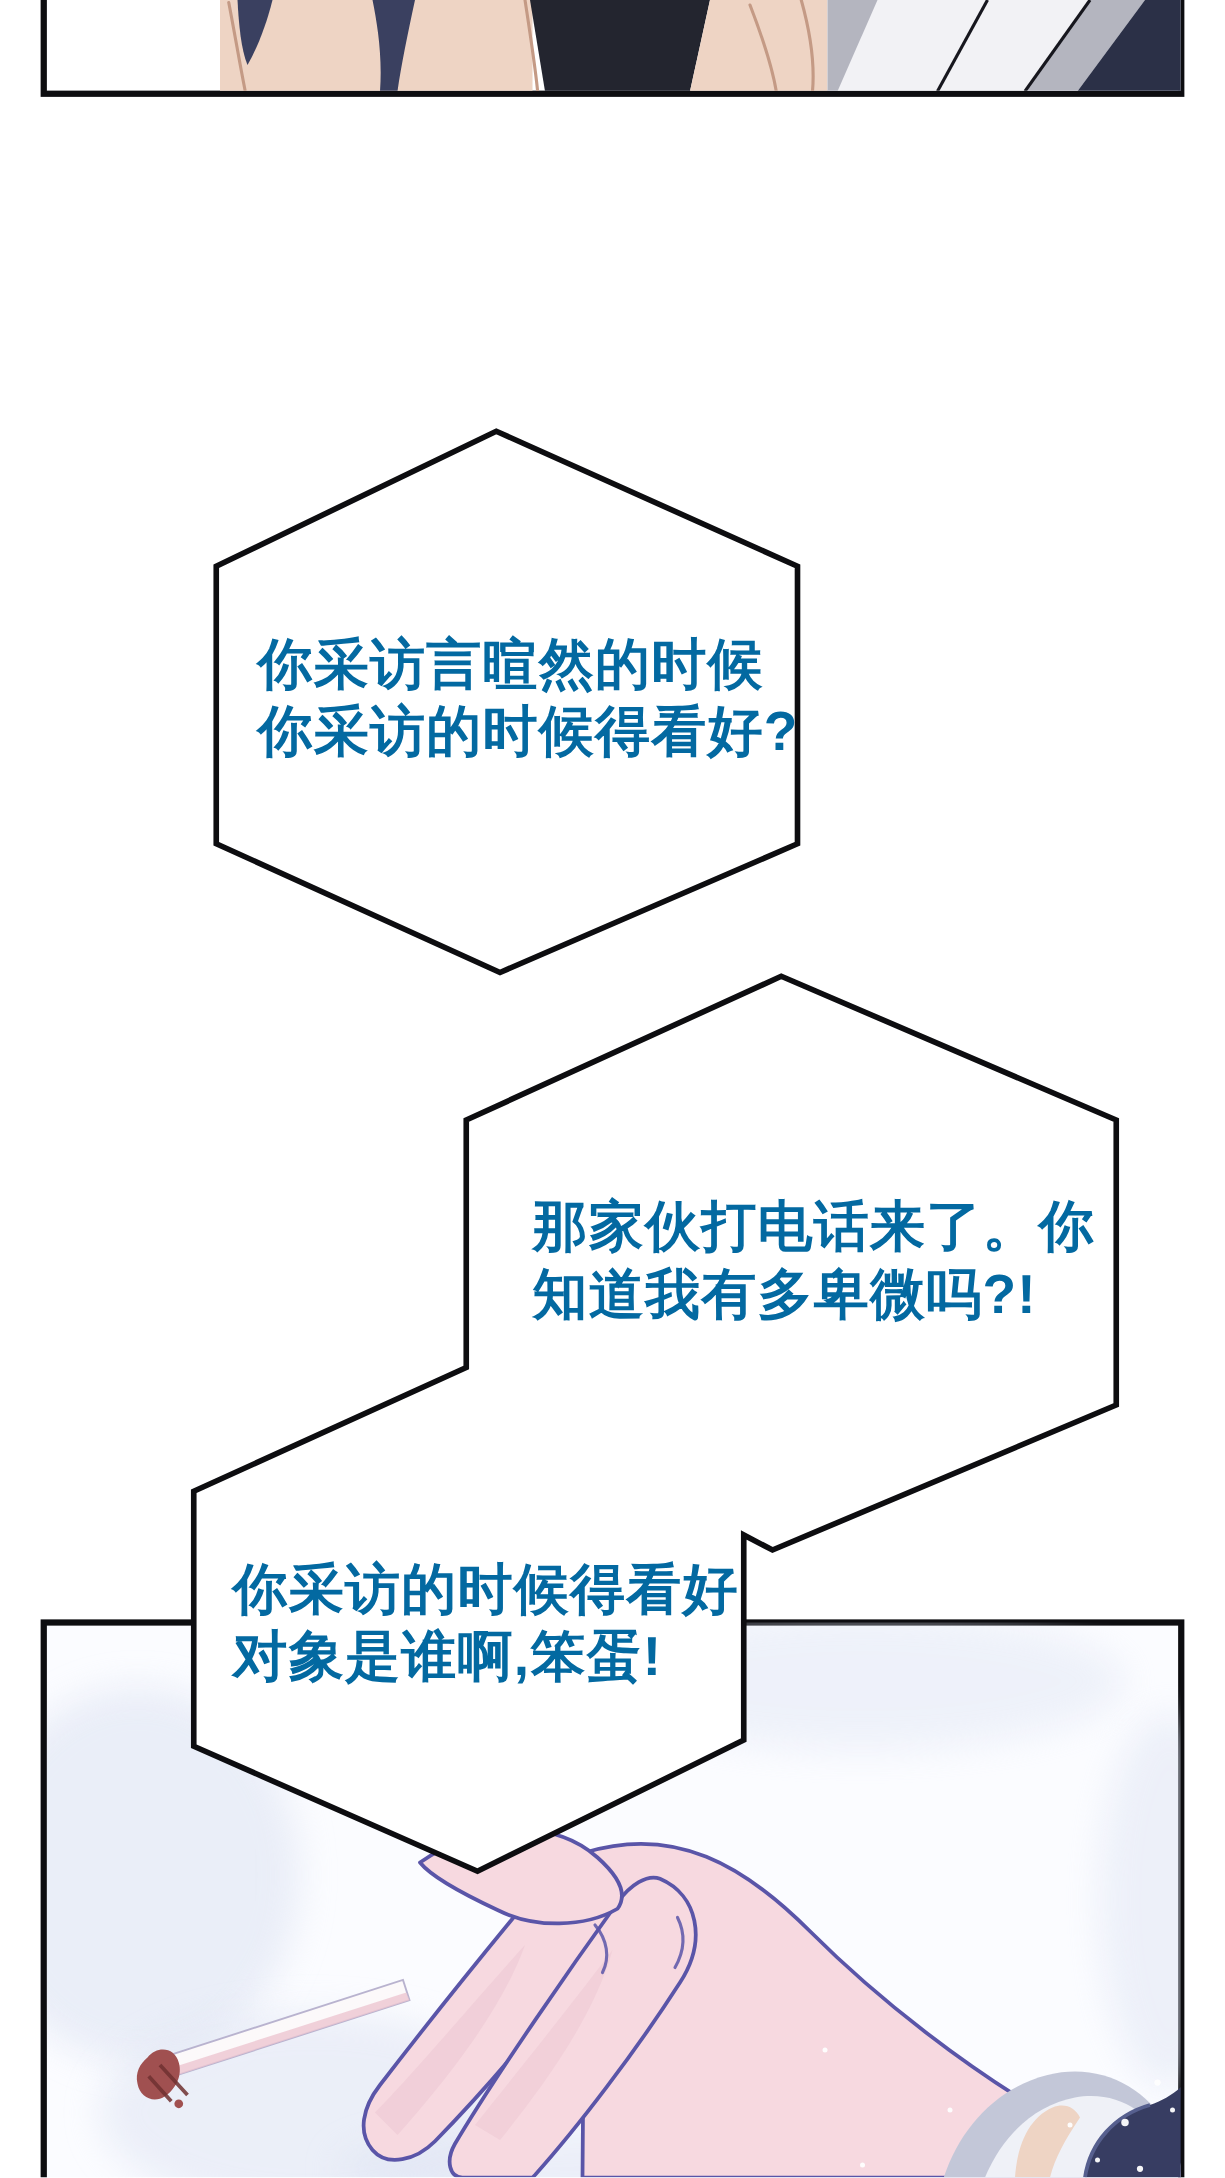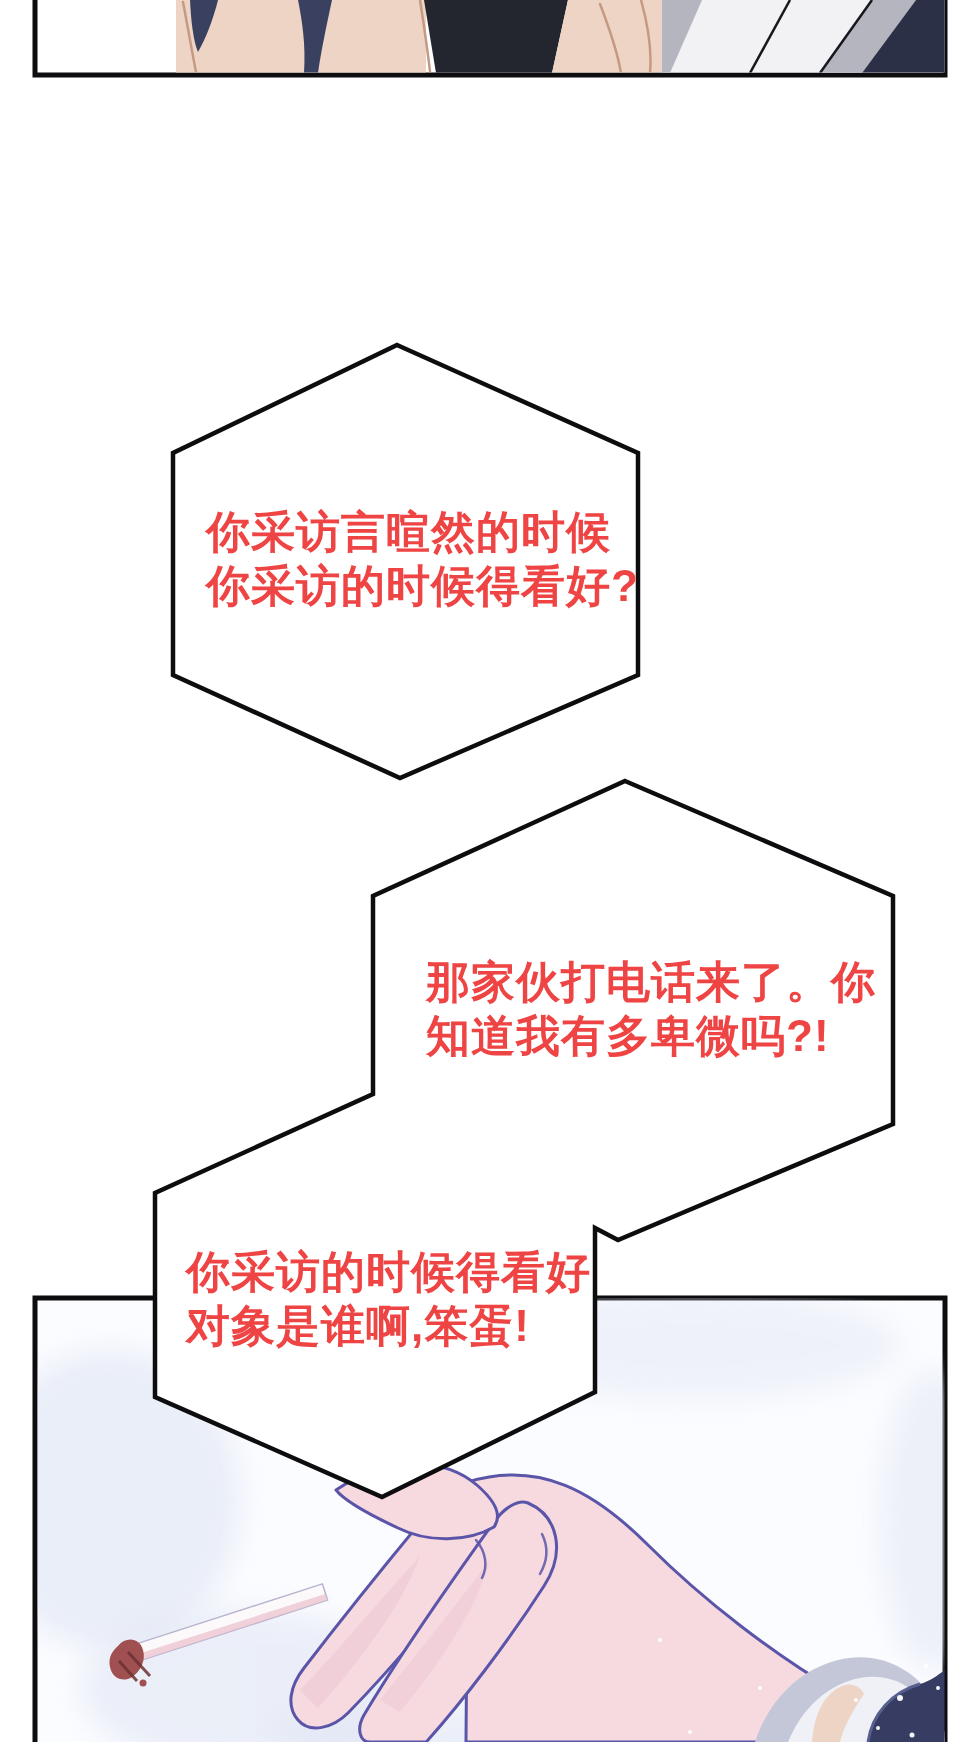--- a/index.html
+++ b/index.html
@@ -6,21 +6,21 @@
   .page{
     position:relative;
     width:980px;height:1742px;
     background:#ffffff;
     overflow:hidden;
     font-family:"Liberation Sans", sans-serif;
   }
   .art{position:absolute;left:0;top:0;width:980px;height:1742px;display:block;}
   .bubble-text{
     position:absolute;
-    color:#ef4444;
+    color:#0369a1;
     font-size:44px;
     line-height:54px;
     font-weight:700;
     letter-spacing:1px;
     white-space:nowrap;
     z-index:5;
   }
   .bt1{left:206px;top:505px;}
   .bt2{left:426px;top:955px;}
   .bt3{left:186px;top:1245px;}

